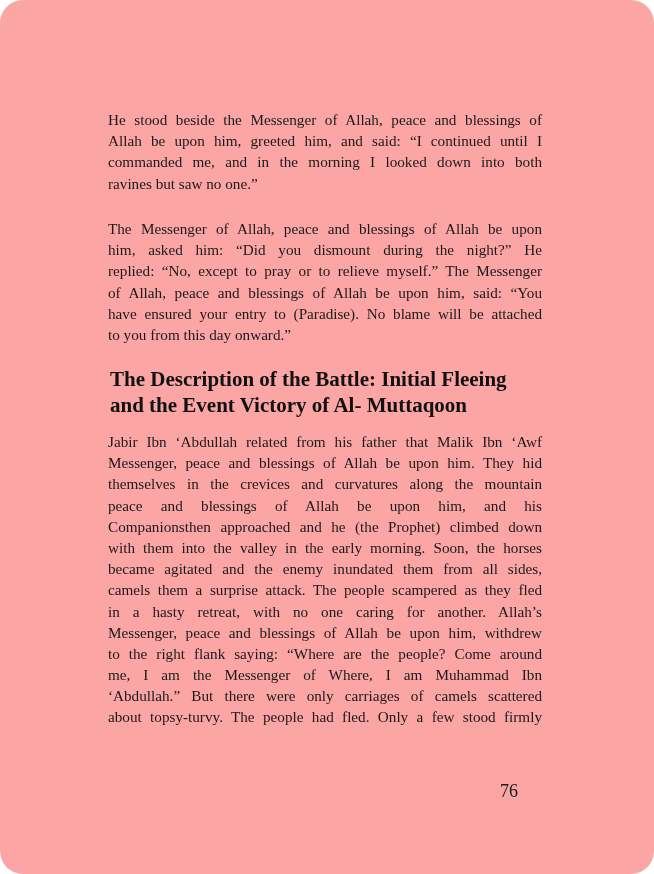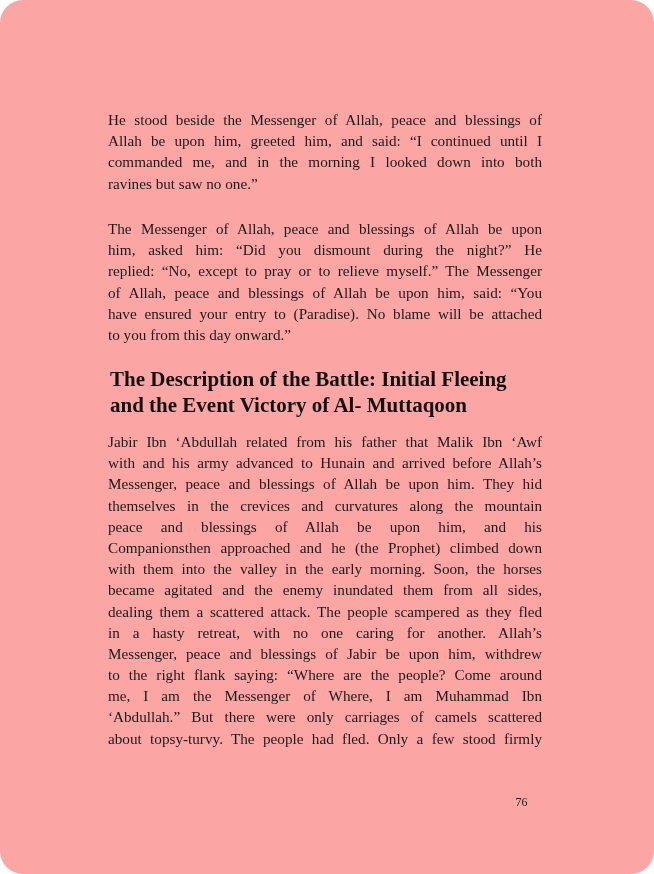--- a/index.html
+++ b/index.html
@@ -23,23 +23,23 @@
     font-family: "Liberation Serif", serif;
     font-weight: bold;
     font-size: 21px;
     line-height: 26px;
     height: 26px;
     color: #111111;
     white-space: nowrap;
   }
   .page-number {
     position: absolute; left: 500px; width: 43px; top: 781px;
-    text-align: center;
+    text-align: left;
     font-family: "Liberation Serif", serif;
-    font-size: 12px; color: #1a1a1a; margin-top: 14px;
+    font-size: 18px; color: #1a1a1a;
   }
 </style>
 </head>
 <body>
 
 <div class="page">
 
   <div class="block" style="top:109px;">
     <div class="line">He stood beside the Messenger of Allah, peace and blessings of</div>
     <div class="line">Allah be upon him, greeted him, and said: “I continued until I</div>
@@ -56,30 +56,29 @@
     <div class="line last">to you from this day onward.”</div>
   </div>
 
   <div class="heading" style="top:366px;">
     <div class="hline">The Description of the Battle: Initial Fleeing</div>
     <div class="hline">and the Event Victory of Al- Muttaqoon</div>
   </div>
 
   <div class="block" style="top:431px;">
     <div class="line">Jabir Ibn ‘Abdullah related from his father that Malik Ibn ‘Awf</div>
-    <div class="line">with and his army advanced to Hunain and arrived before Allah’s</div>
     <div class="line">Messenger, peace and blessings of Allah be upon him. They hid</div>
     <div class="line">themselves in the crevices and curvatures along the mountain</div>
     <div class="line">peace and blessings of Allah be upon him, and his</div>
     <div class="line">Companionsthen approached and he (the Prophet) climbed down</div>
     <div class="line">with them into the valley in the early morning. Soon, the horses</div>
     <div class="line">became agitated and the enemy inundated them from all sides,</div>
-    <div class="line">dealing them a scattered attack. The people scampered as they fled</div>
+    <div class="line">camels them a surprise attack. The people scampered as they fled</div>
     <div class="line">in a hasty retreat, with no one caring for another. Allah’s</div>
-    <div class="line">Messenger, peace and blessings of Jabir be upon him, withdrew</div>
+    <div class="line">Messenger, peace and blessings of Allah be upon him, withdrew</div>
     <div class="line">to the right flank saying: “Where are the people? Come around</div>
     <div class="line">me, I am the Messenger of Where, I am Muhammad Ibn</div>
     <div class="line">‘Abdullah.” But there were only carriages of camels scattered</div>
     <div class="line">about topsy-turvy. The people had fled. Only a few stood firmly</div>
   </div>
 
   <div class="page-number">76</div>
 </div>
 
 </body></html>

